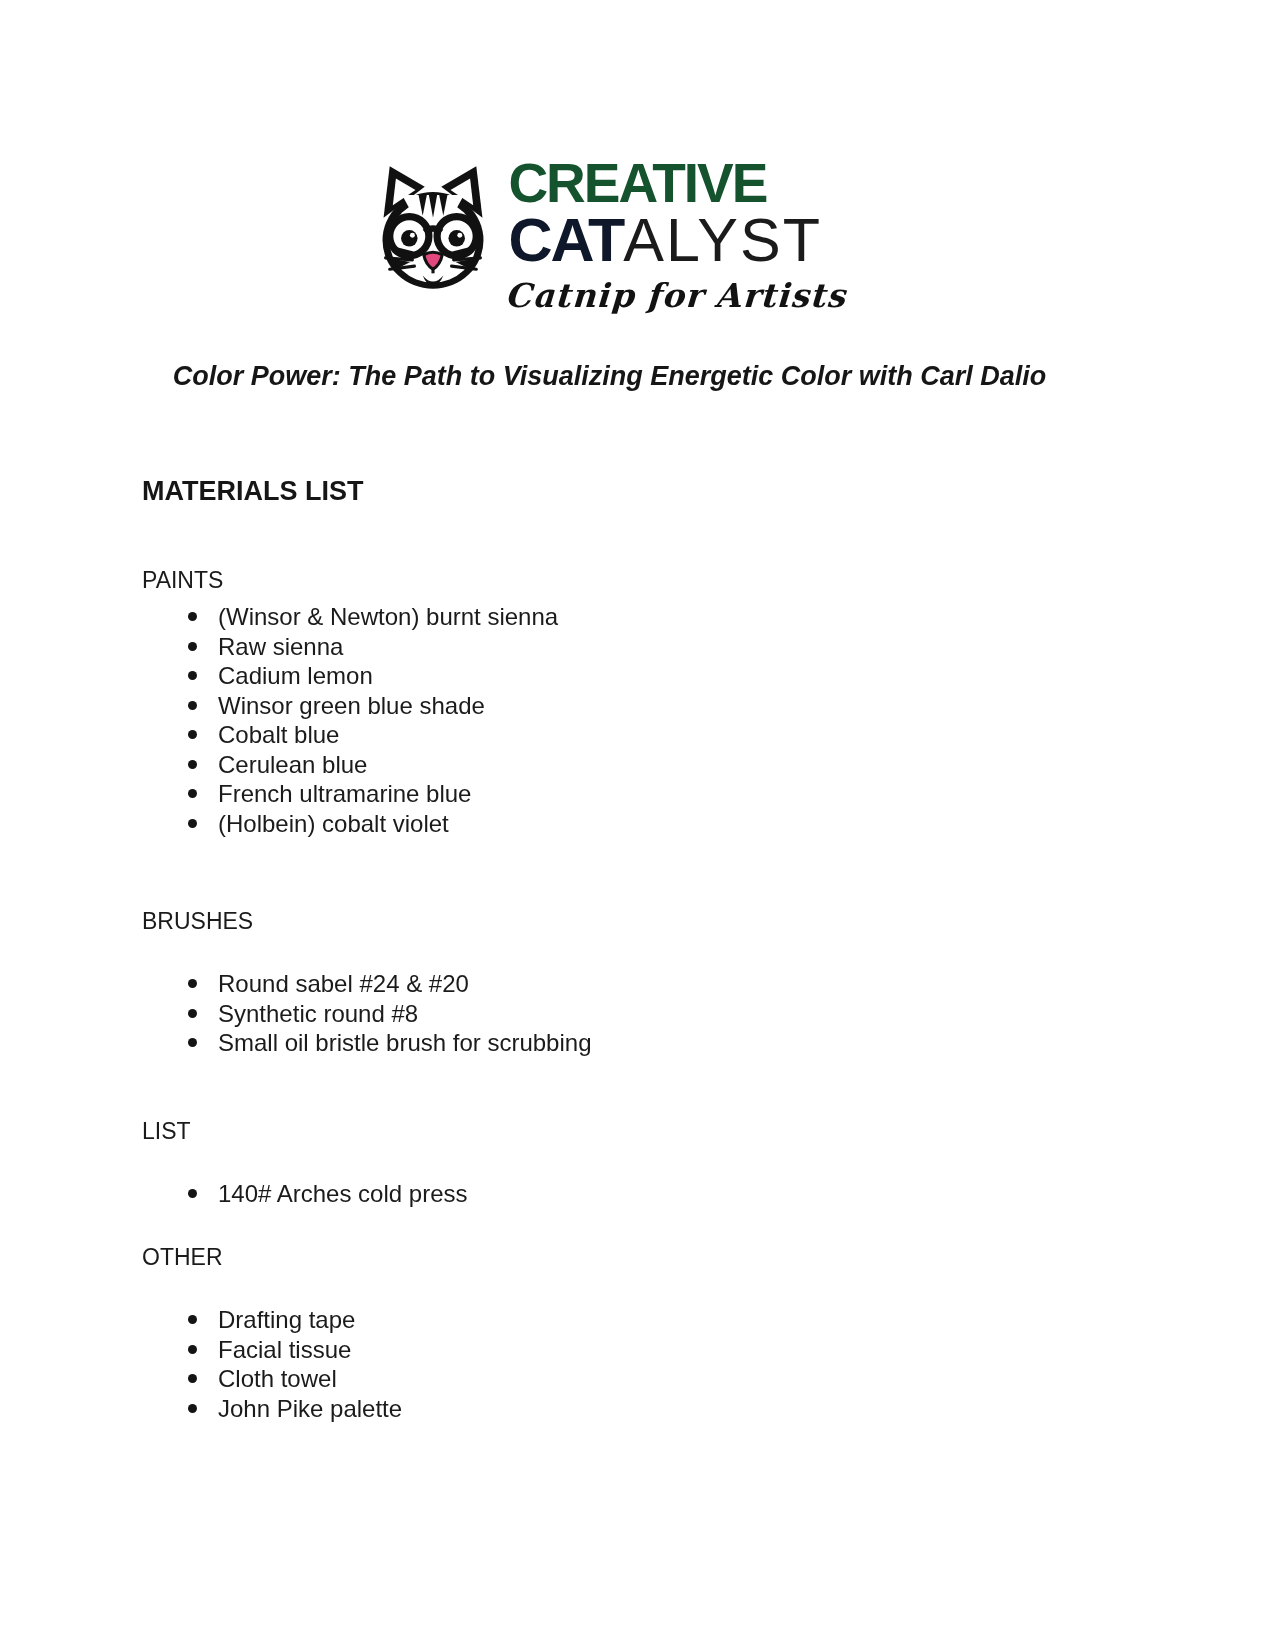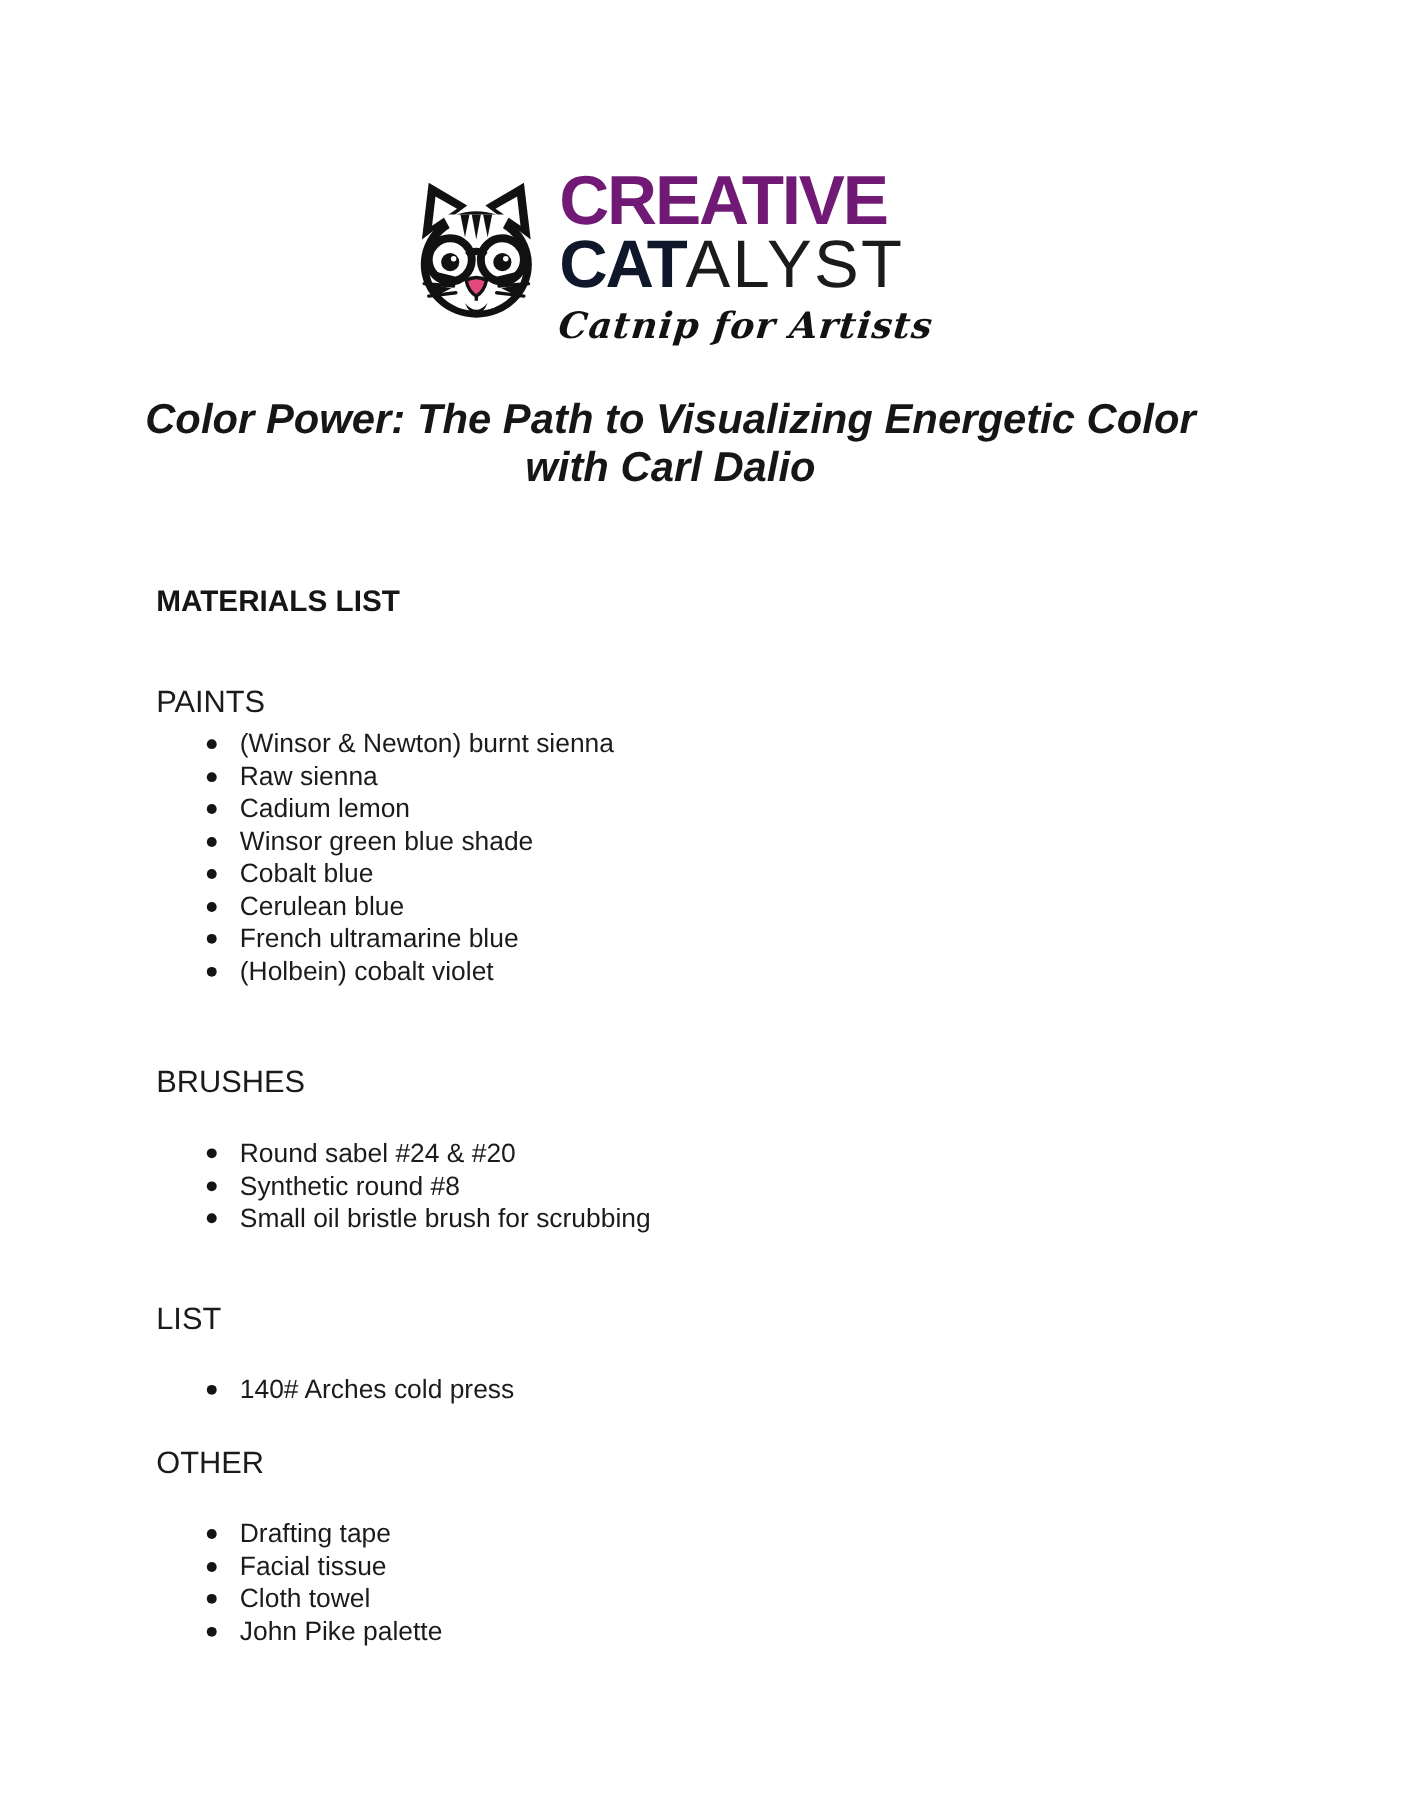--- a/index.html
+++ b/index.html
@@ -21,25 +21,25 @@
   .logo {
     margin-top: 156px;
     display: flex;
     justify-content: center;
     align-items: flex-start;
     transform: translateX(-28px);
   }
   .cat-svg { width: 126px; height: 136px; flex: 0 0 auto; margin-top: 4px; }
   .logo-text { margin-left: 12px; display: flex; flex-direction: column; }
   .brand-top {
-    font-size: 63px;
+    font-size: 55px;
     font-weight: 700;
     letter-spacing: -2px;
     line-height: 54px;
-    color: #701a75;
+    color: #14532d;
   }
   .brand-bottom {
     font-size: 61px;
     line-height: 56px;
     margin-top: 2px;
     white-space: nowrap;
   }
   .brand-bottom .bold-part {
     font-weight: 700;
     letter-spacing: -2px;
@@ -61,35 +61,35 @@
     color: #121212;
     transform: skewX(-6deg);
     letter-spacing: 1px;
   }
 
   
   .doc-title {
     margin: 46px 0 0 0;
     text-align: center;
     transform: translateX(-28px);
-    font-size: 38px;
+    font-size: 27px;
     font-weight: 700;
     font-style: italic;
     color: #161616;
   }
   .materials-heading {
     margin: 84px 0 16px 0;
     font-size: 27px;
     font-weight: 700;
     color: #161616;
   }
 
   
   .sec-heading {
-    font-size: 28px;
+    font-size: 23px;
     font-weight: 400;
     color: #1b1b1b;
   }
   .sec-paints  .sec-heading { margin-top: 60px; }
   .sec-brushes .sec-heading { margin-top: 70px; }
   .sec-paper   .sec-heading { margin-top: 60px; }
   .sec-other   .sec-heading { margin-top: 36px; }
 
   ul.list {
     list-style: none;

